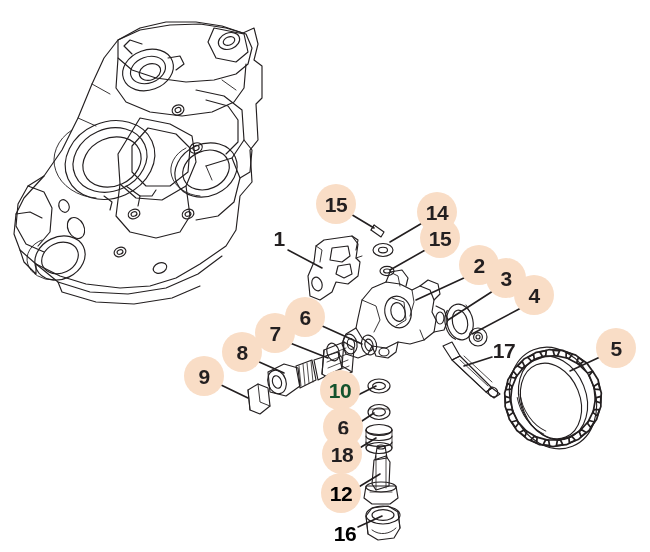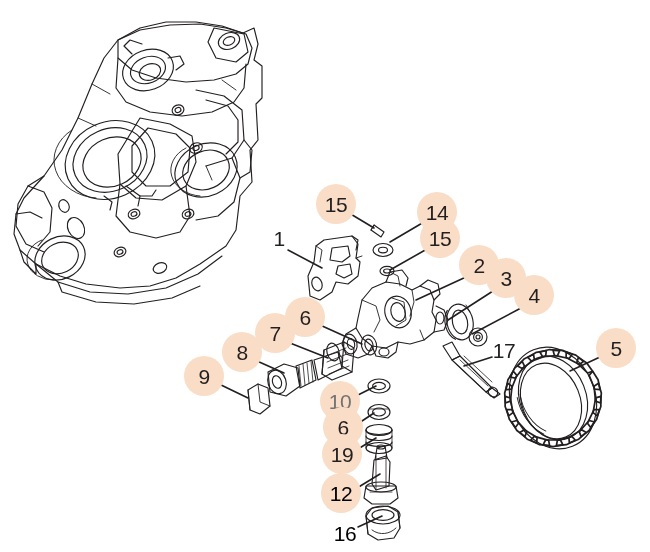--- a/index.html
+++ b/index.html
@@ -4,21 +4,21 @@
 <title>Parts Diagram</title>
 <style>
   html,body{margin:0;padding:0;background:#ffffff;}
   body{width:650px;height:552px;overflow:hidden;
        font-family:"Liberation Sans","DejaVu Sans",sans-serif;}
   #stage{position:relative;width:650px;height:552px;background:#ffffff;}
   #art{position:absolute;left:0;top:0;width:650px;height:552px;}
   .callout{position:absolute;transform:translate(-50%,-50%);
            display:flex;align-items:center;justify-content:center;
            width:40px;height:40px;border-radius:50%;
-           font-size:21px;font-weight:400;color:#231f20;
+           font-size:21px;font-weight:700;color:#231f20;
            letter-spacing:-0.5px;line-height:1;}
   .callout.badge{background:#f9ddc6;}
   .callout.plain{background:transparent;}
 </style>
 </head>
 <body>
 
 <div id="stage">
 
   <svg id="art" viewBox="0 0 650 552">
@@ -350,28 +350,28 @@
       </div>
       <div class="callout badge" style="left: 275px; top: 333px; background: rgb(249, 221, 198); color: rgb(35, 31, 32);">
         <span>7</span>
       </div>
       <div class="callout badge" style="left: 242px; top: 352px; background: rgb(249, 221, 198); color: rgb(35, 31, 32);">
         <span>8</span>
       </div>
       <div class="callout badge" style="left: 204px; top: 376px; background: rgb(249, 221, 198); color: rgb(35, 31, 32);">
         <span>9</span>
       </div>
-      <div class="callout badge" style="left: 340px; top: 401px; background: rgb(249, 221, 198); color: #737373;">
+      <div class="callout badge" style="left: 340px; top: 390px; background: rgb(249, 221, 198); color: #14532d;">
         <span>10</span>
       </div>
       <div class="callout badge" style="left: 343px; top: 427px; background: rgb(249, 221, 198); color: rgb(35, 31, 32);">
         <span>6</span>
       </div>
       <div class="callout badge" style="left: 342px; top: 454px; background: rgb(249, 221, 198); color: rgb(35, 31, 32);">
-        <span>19</span>
+        <span>18</span>
       </div>
       <div class="callout badge" style="left: 341px; top: 493px; background: rgb(249, 221, 198); color: #000000;">
         <span>12</span>
       </div>
       <div class="callout badge" style="left: 440px; top: 238px; background: rgb(249, 221, 198); color: rgb(35, 31, 32);">
         <span>15</span>
       </div>
       <div class="callout badge" style="left: 437px; top: 212px; background: rgb(249, 221, 198); color: rgb(35, 31, 32);">
         <span>14</span>
       </div>

